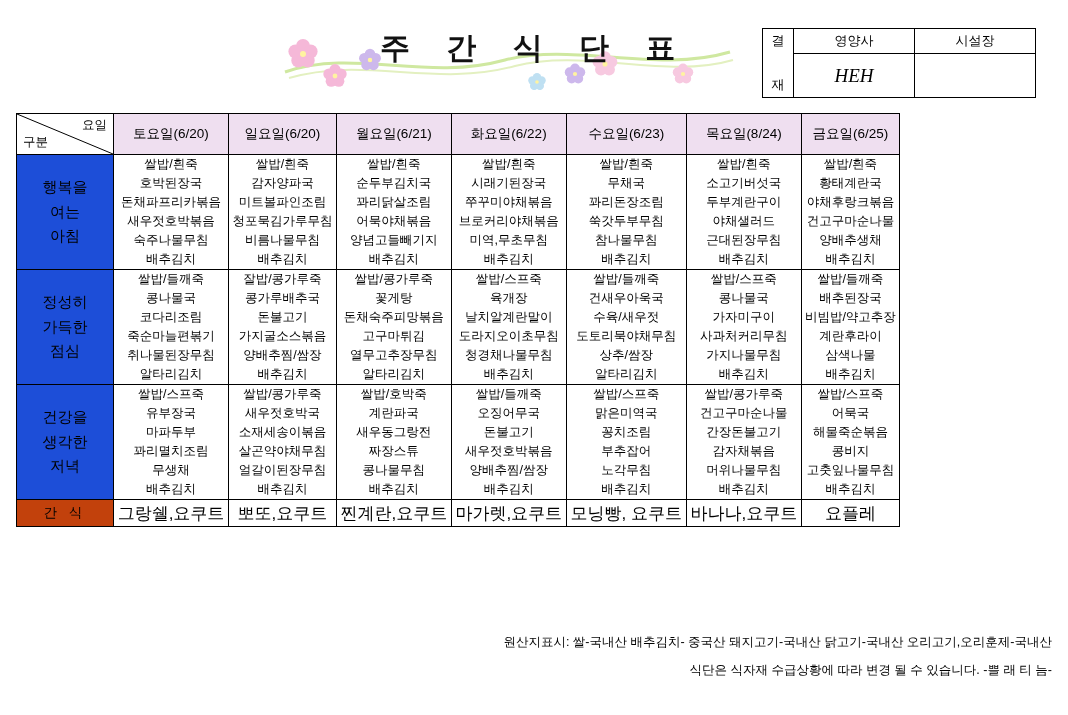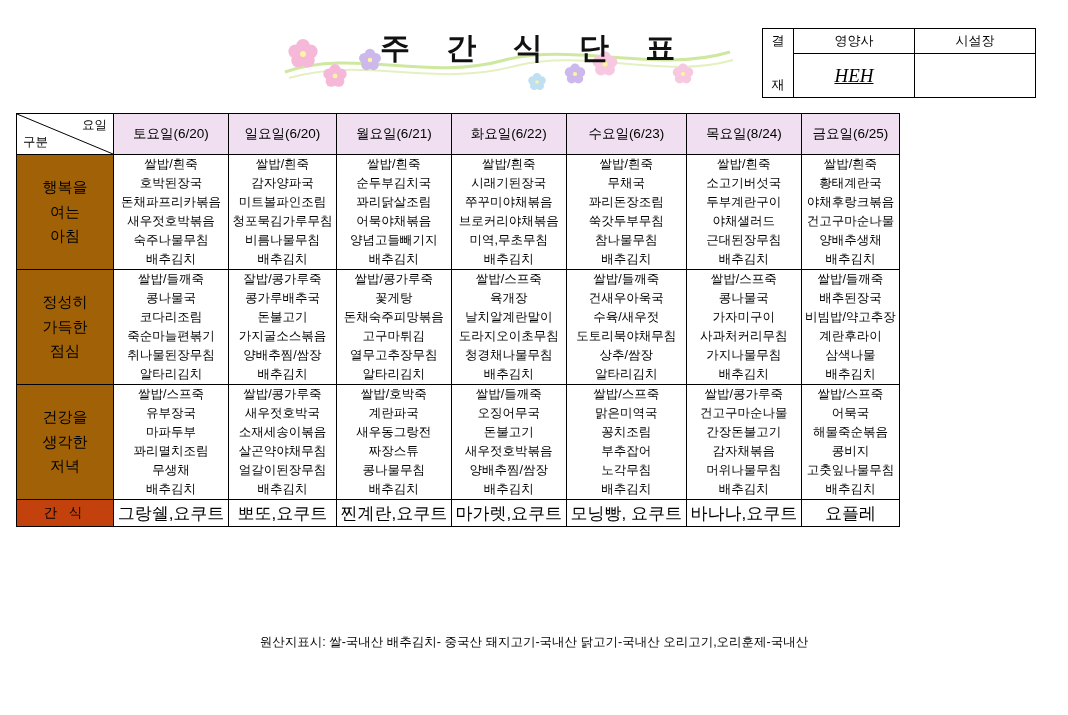--- a/index.html
+++ b/index.html
@@ -24,21 +24,21 @@
 
   
   .approval{
     position:absolute;right:32px;top:28px;
     border:1px solid #000;border-collapse:collapse;
     font-size:13px;
   }
   .approval td{border:1px solid #000;text-align:center;vertical-align:middle;}
   .ap-label{width:28px;height:62px;line-height:1.7;}
   .ap-head{width:118px;height:22px;}
-  .ap-body{height:40px;text-decoration:underline;}
+  .ap-body{height:40px;}
   .sign{font-family:"Liberation Serif","DejaVu Serif",serif;font-style:italic;font-size:19px;}
 
   
   table.menu{
     position:absolute;left:16px;top:113px;
     border-collapse:collapse;
     width:884px;
     font-size:13px;
   }
   table.menu td, table.menu th{
@@ -52,36 +52,36 @@
   }
   .corner .diag{
     position:absolute;left:0;top:0;width:100%;height:100%;
   }
   .corner .yo{position:absolute;right:6px;top:3px;font-size:12.5px;}
   .corner .gu{position:absolute;left:6px;bottom:3px;font-size:12.5px;}
   .dayhead{
     background:#efdff0;height:40px;font-size:13.5px;
   }
   .mealname{
-    background:#a16207;width:96px;font-size:15px;line-height:1.65;
+    background:#1d4ed8;width:96px;font-size:15px;line-height:1.65;
   }
   .cell{
     padding:5px 2px 6px 2px;
     line-height:1.52;
     font-size:12.5px;
     height:auto;
   }
   .cell div{white-space:nowrap;}
   .snack-label{background:#c2410c;font-size:13.5px;height:26px;letter-spacing:4px;}
   .snack-cell{height:26px;font-size:17px;}
 
   
   .footer{
     position:absolute;left:16px;top:632px;width:1036px;
-    text-align:center;font-size:12.5px;line-height:1.75;
+    text-align:right;font-size:12.5px;line-height:1.75;
   }
   .footer .line2{margin-left:0;}
   .footer .note{margin-top:6px;font-size:12.5px;}
 </style>
 </head>
 <body>
 
 <div class="page">
 
   <div class="header">
@@ -394,15 +394,16 @@
       <td class="snack-cell">마가렛,요쿠트</td>
       <td class="snack-cell">모닝빵, 요쿠트</td>
       <td class="snack-cell">바나나,요쿠트</td>
       <td class="snack-cell">요플레</td>
     </tr>
   </tbody>
     </table>
 
   <div class="footer">
     <div>원산지표시: 쌀-국내산  배추김치- 중국산  돼지고기-국내산  닭고기-국내산  오리고기,오리훈제-국내산</div>
+    <div class="note">식단은 식자재 수급상황에 따라 변경 될 수 있습니다.  -쁠 래 티 늠-</div>
   </div>
 
 </div>
 
 </body></html>

